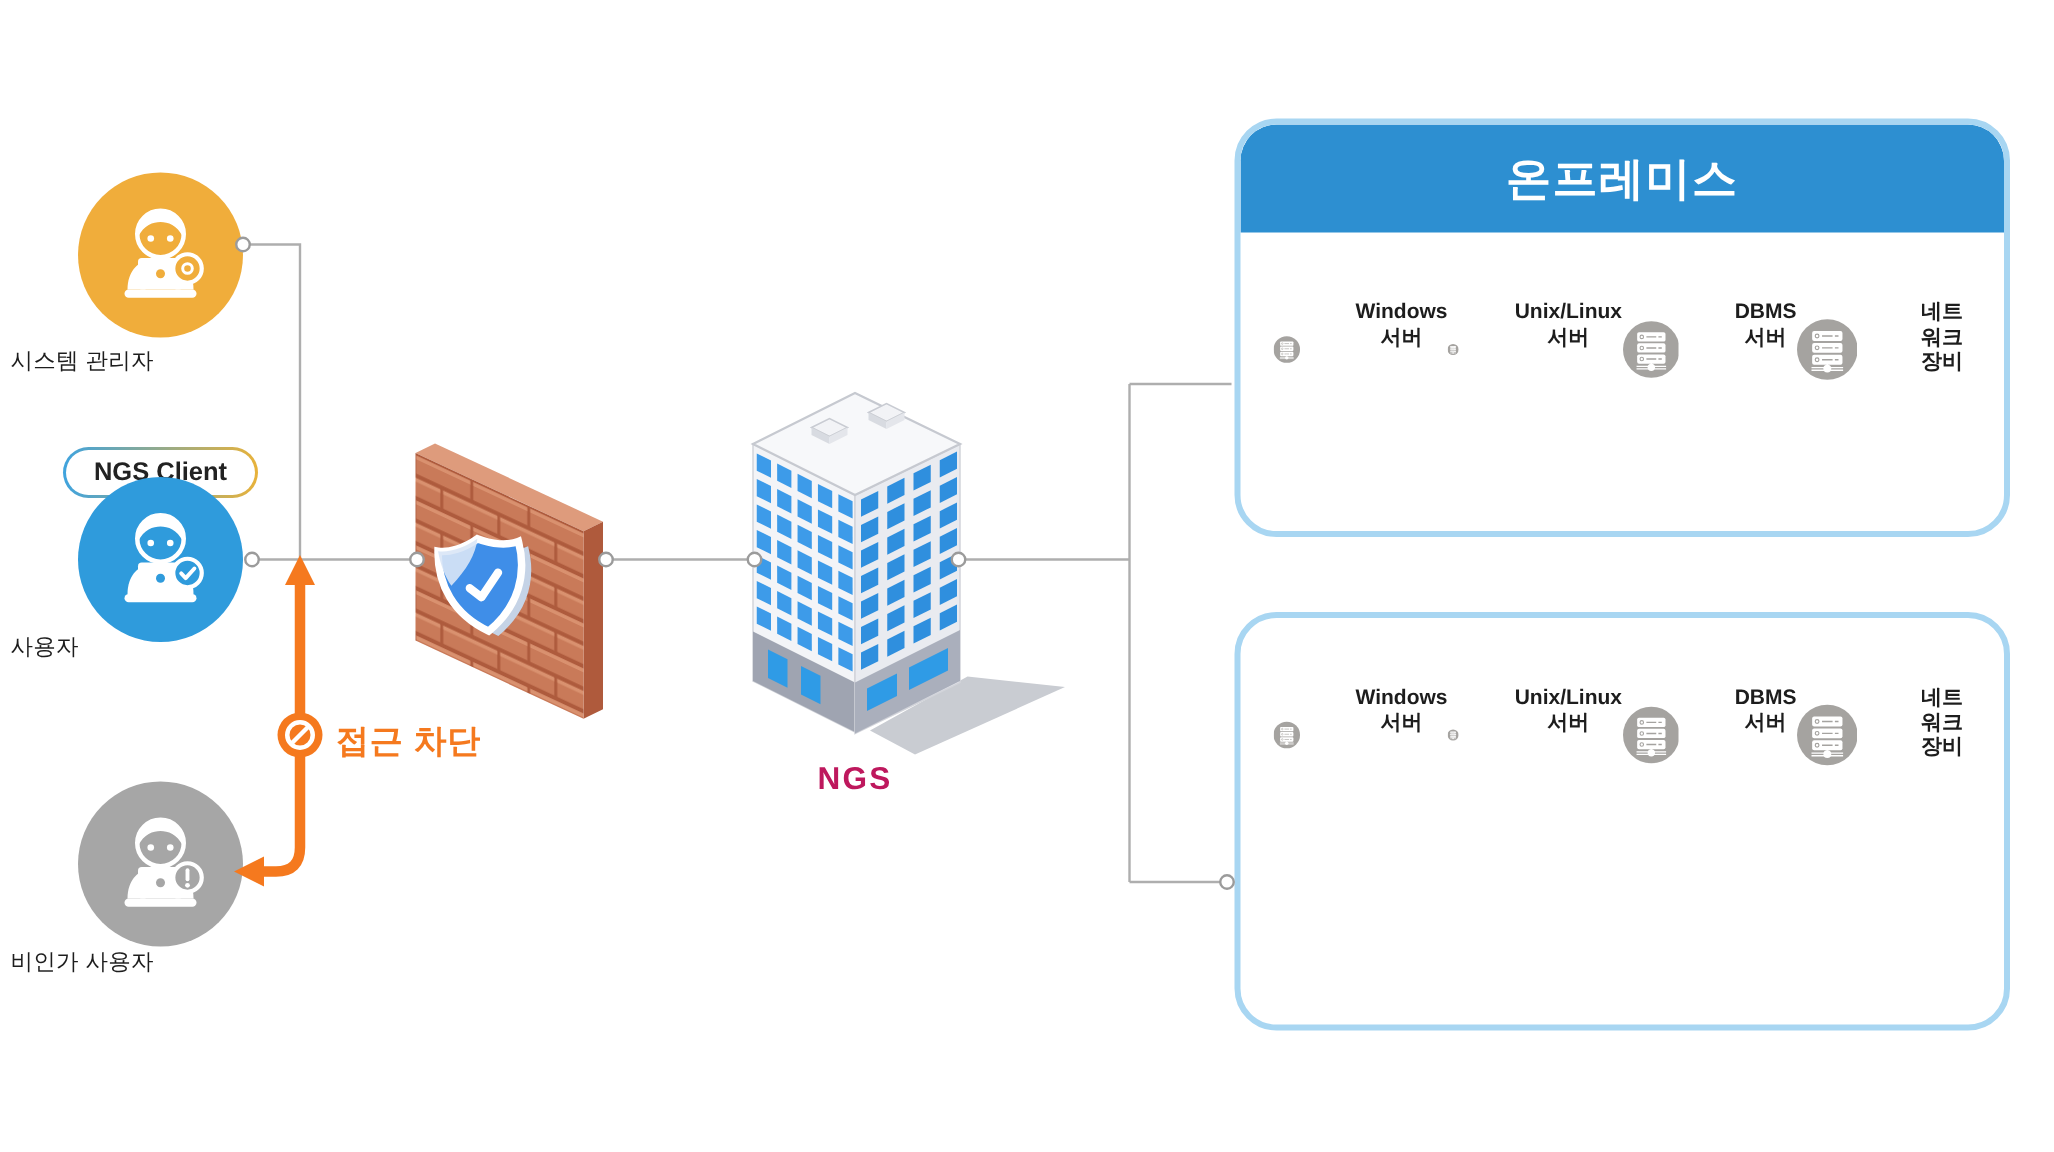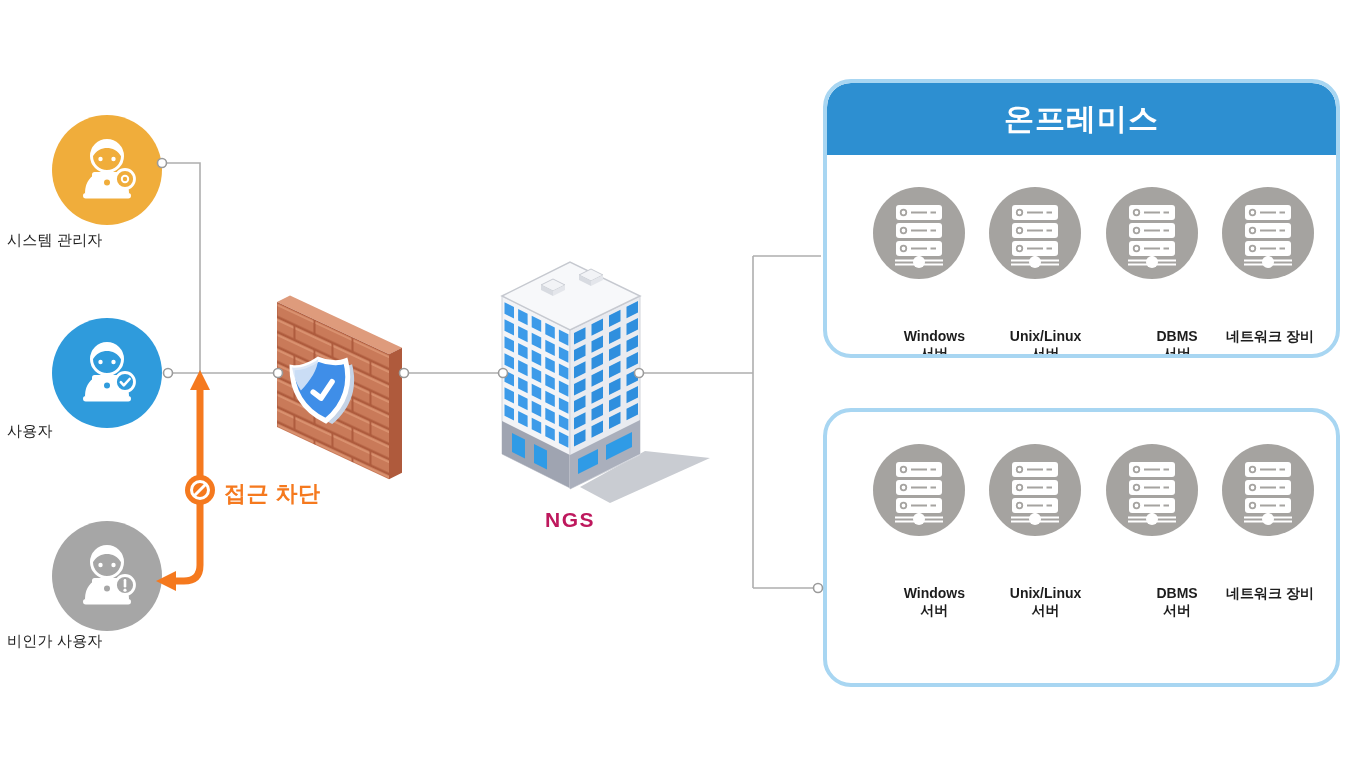--- a/index.html
+++ b/index.html
@@ -34,21 +34,21 @@
 
   
   .panel{position:absolute;left:823px;width:517px;height:279px;background:#fff;
          border:4px solid var(--panel-border);border-radius:28px;overflow:hidden;}
   .panel-onprem{top:79px;}
   .panel-cloud{top:408px;}
   .panel-header{height:72px;background:var(--panel-header);border-radius:24px 24px 0 0;
          display:flex;align-items:center;justify-content:center;
          color:#fff;font-size:30px;font-weight:800;letter-spacing:1px;}
   .panel-body{display:flex;justify-content:space-between;padding:32px 22px 0 22px;}
-  .server{width:116px;display:flex;flex-direction:column;align-items:flex-end;gap:37px;}
+  .server{width:116px;display:flex;flex-direction:row;align-items:flex-start;gap:37px;}
   .server svg{color:var(--server-icon);}
   .server-label{margin-top:12px;text-align:center;font-size:14px;font-weight:800;line-height:1.18;color:var(--text);}
   .server-label span{display:block;}
 
   .abs{position:absolute;}
   svg{display:block;}
 </style>
 </head>
 <body>
 
@@ -97,20 +97,23 @@
     <svg viewBox="0 0 110 110">
       <use href="#sym-person"></use>
       <g transform="translate(73,64)">
         <circle r="9.5" fill="currentColor" stroke="#fff" stroke-width="2.8"></circle>
         <circle r="3.2" fill="none" stroke="#fff" stroke-width="2"></circle>
       </g>
     </svg>
   </div>
   <div class="actor-label" style="top:231px">시스템 관리자</div>
 
+  <div class="pill">
+    <div class="pill-inner">NGS Client</div>
+  </div>
 
   <div class="actor-circle actor-user">
     <svg viewBox="0 0 110 110">
       <use href="#sym-person"></use>
       <g transform="translate(73,64)">
         <circle r="9.5" fill="currentColor" stroke="#fff" stroke-width="2.8"></circle>
         <path d="M-4.2,0.2 L-1.2,3.4 L4.6,-3" fill="none" stroke="#fff" stroke-width="2.6" stroke-linecap="round" stroke-linejoin="round"></path>
       </g>
     </svg>
   </div>

